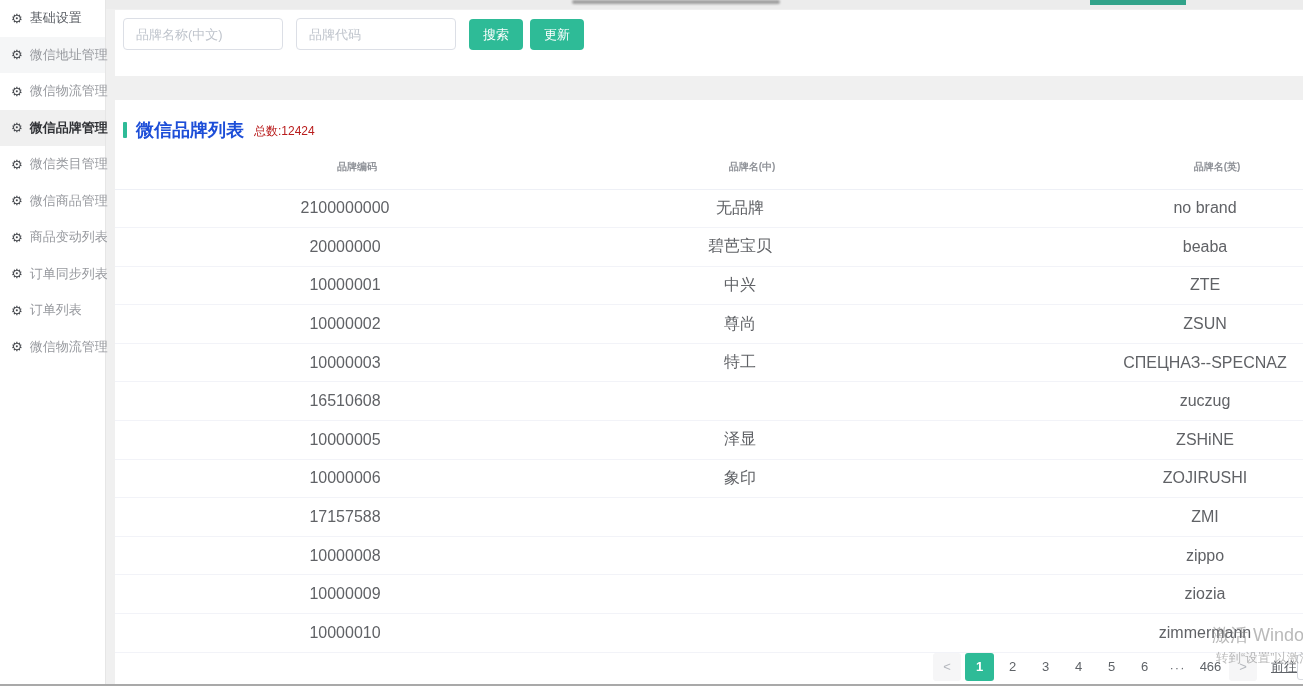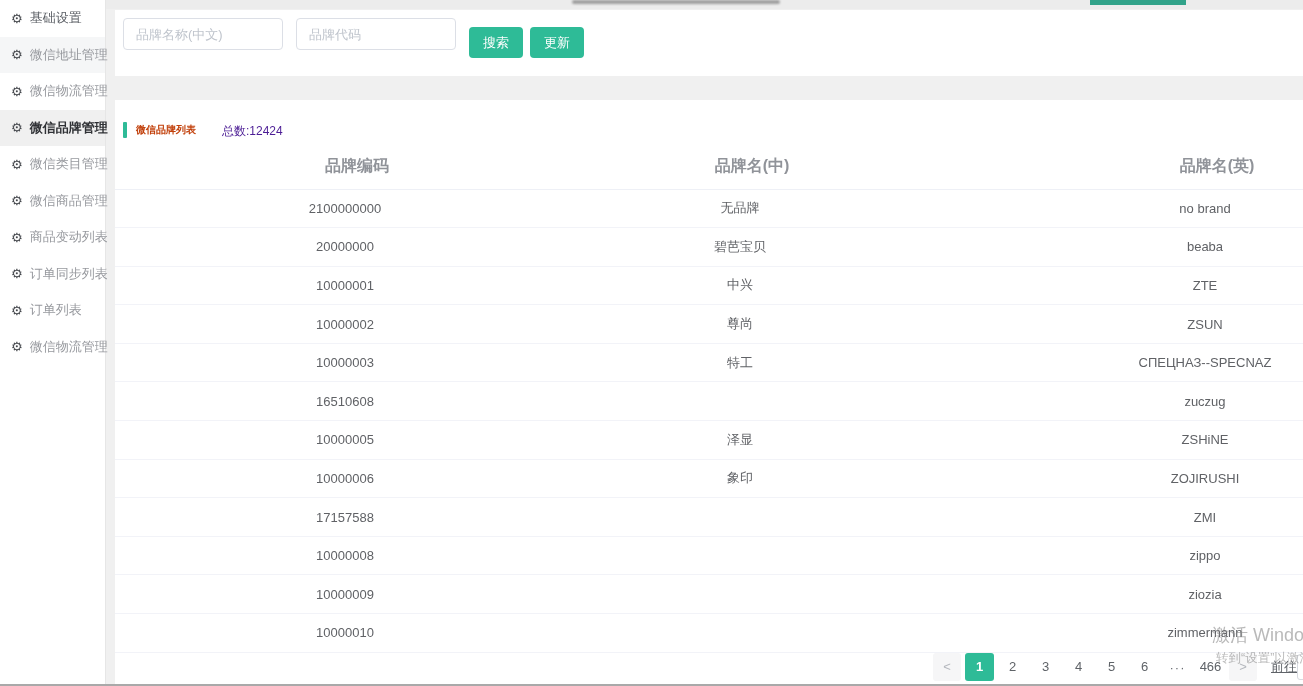--- a/index.html
+++ b/index.html
@@ -24,38 +24,38 @@
   .top-strip .teal-frag { position:absolute; left:984px; top:0; width:96px; height:5px;
     background:#32a38a; }
 
   
   .search-panel { position:absolute; left:115px; right:0; top:10px; height:66px;
     background:#fff; display:flex; align-items:flex-start; padding:8px 0 0 8px; }
   .search-panel input { width:160px; height:32px; border:1px solid #dcdfe6; border-radius:4px;
     padding:0 12px; font-size:13px; color:#606266; margin-right:13px; outline:none;
     font-family:inherit; }
   .search-panel input::placeholder { color:#bfc4cc; }
-  .btn { height:31px; min-width:54px; padding:0 14px; margin-top:9px; margin-right:7px;
+  .btn { height:31px; min-width:54px; padding:0 14px; margin-top:1px; margin-right:7px;
     background:var(--accent,#2ebb97); color:#fff; font-size:13px; border:none;
     border-radius:4px; cursor:pointer; font-family:inherit; }
 
   
   .table-panel { position:absolute; left:115px; right:0; top:100px; bottom:2px;
     background:#fff; overflow:hidden; }
   .panel-title { display:flex; align-items:center; padding:15px 0 0 8px; height:45px; }
   .title-bar { width:4px; height:16px; background:var(--accent,#2ebb97); border-radius:1px;
     margin-right:9px; }
-  .title-text { font-size:10px; font-weight:bold; color:#c2410c; }
-  .title-total { font-size:12px; color:#4c1d95; margin-left:26px; padding-top:2px; }
+  .title-text { font-size:18px; font-weight:bold; color:#1d4ed8; }
+  .title-total { font-size:12px; color:#b91c1c; margin-left:10px; padding-top:2px; }
 
   table { border-collapse:collapse; table-layout:fixed; width:1390px; }
   col.c1{width:460px} col.c2{width:330px} col.c3{width:600px}
-  th { height:44px; font-size:16px; font-weight:bold; color:#909399; text-align:center;
+  th { height:44px; font-size:10px; font-weight:bold; color:#909399; text-align:center;
     border-bottom:1px solid #eef0f6;padding-left:24px; }
-  td { height:38.6px; font-size:13px; color:#606266; text-align:center;
+  td { height:38.6px; font-size:16px; color:#606266; text-align:center;
     border-bottom:1px solid #f2f3f8; overflow:hidden; white-space:nowrap; }
 
   
   .pagination { position:absolute; right:-40px; bottom:3px; height:28px;
     display:flex; align-items:center; }
   .pg-nav { min-width:28px; height:28px; line-height:28px; text-align:center;
     color:#b4b7bd; font-size:13px; margin:0 2px; border-radius:3px; background:#f6f6f7;
     cursor:pointer; }
   .pg-num { min-width:29px; height:28px; line-height:28px; text-align:center;
     color:#5f6368; font-size:13px; margin:0 2px; border-radius:3px; cursor:pointer; }

